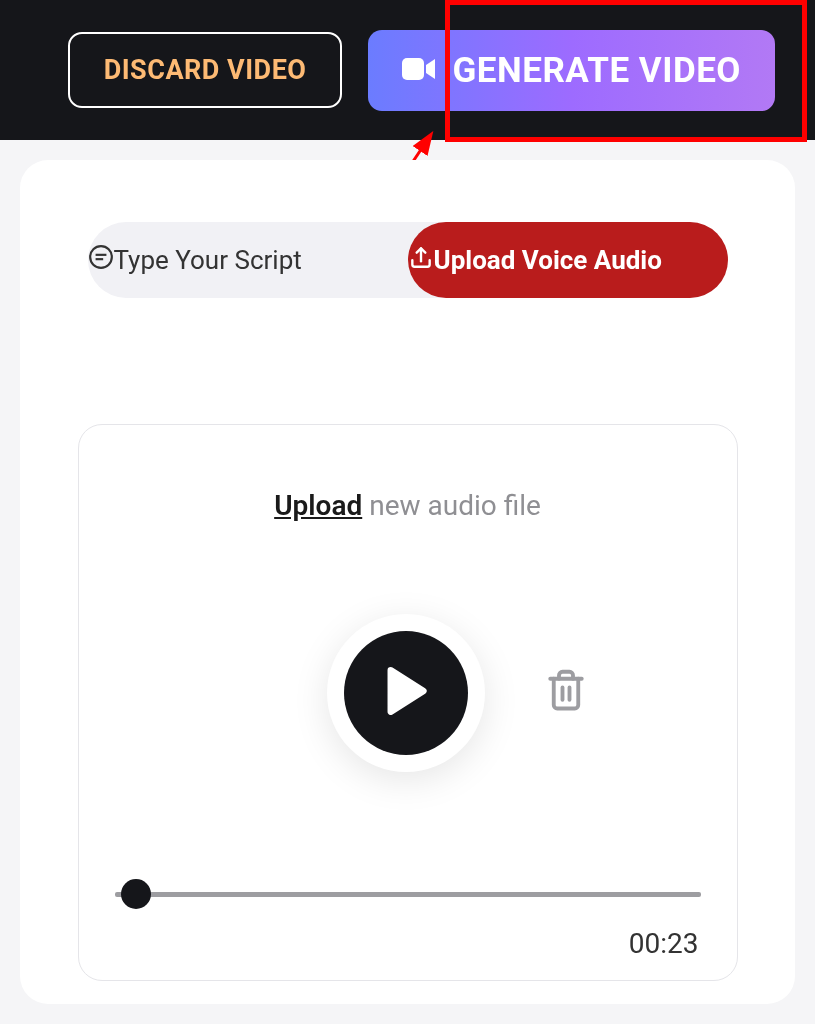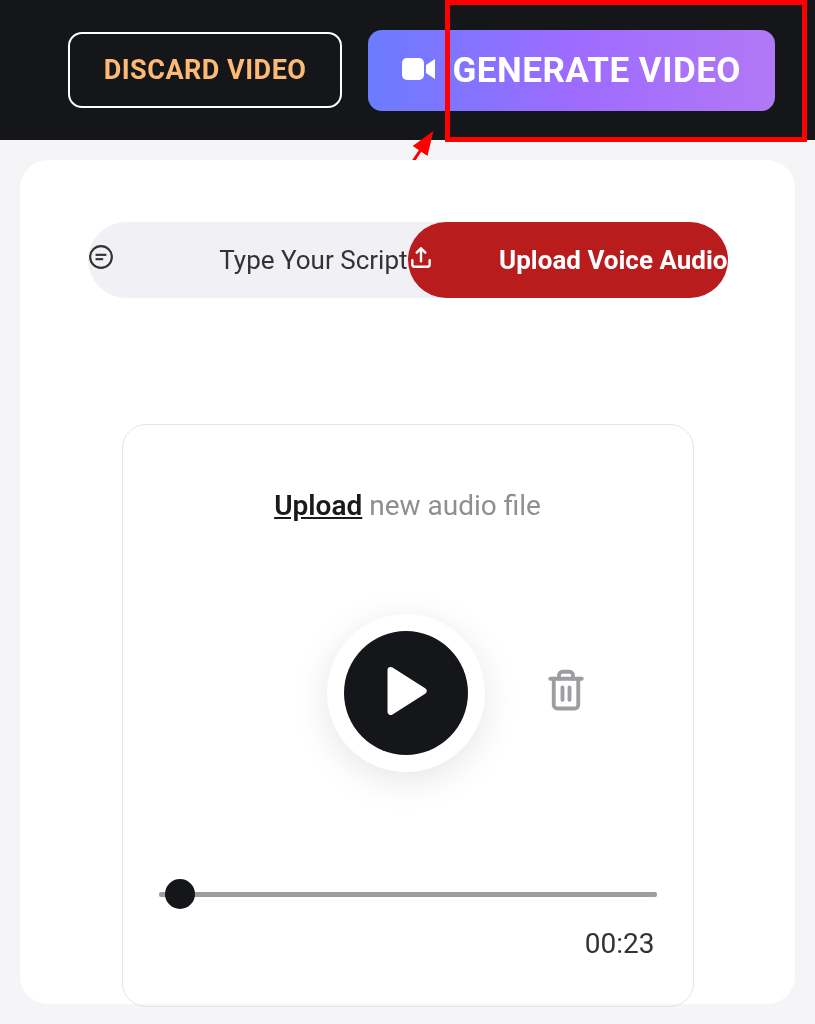--- a/index.html
+++ b/index.html
@@ -73,39 +73,38 @@
     background: #f1f1f5;
     border-radius: 40px;
     width: 640px;
     margin: 0 auto;
     height: 76px;
   }
   .tab {
     flex: 1;
     display: flex;
     align-items: center;
-    justify-content: space-between;
-    gap: 14px;
+    justify-content: flex-start;
     font-size: 26px;
     font-weight: 400;
     border-radius: 40px;
     cursor: pointer;
     color: #333;
   }
   .tab.active {
     background: #b91c1c;
     color: #fff;
     font-weight: 700;
   }
   .audio-card {
     border: 1px solid #e5e5e9;
     border-radius: 24px;
-    width: 572px;
+    width: 660px;
     margin: 126px auto 0;
-    padding: 64px 36px 46px 36px;
+    padding: 64px 36px 20px 36px;
     position: relative;
   }
   .upload-title {
     text-align: center;
     font-size: 28px;
     color: #8f8f93;
     margin-bottom: 92px;
   }
   .upload-title .upload-link {
     color: #1a1a1a;

